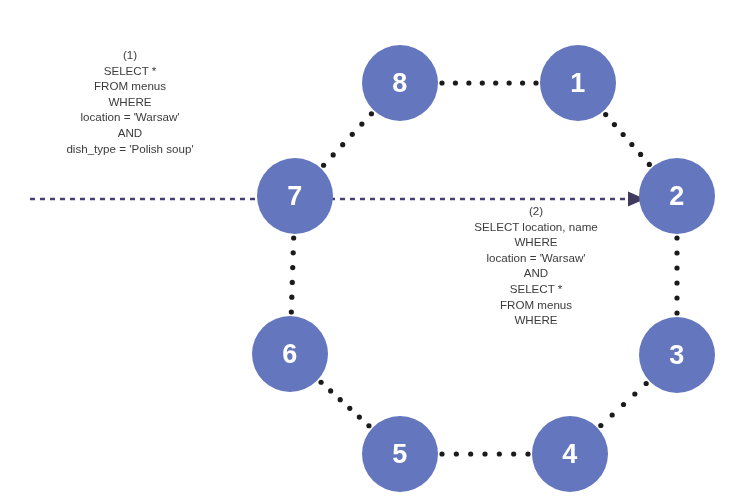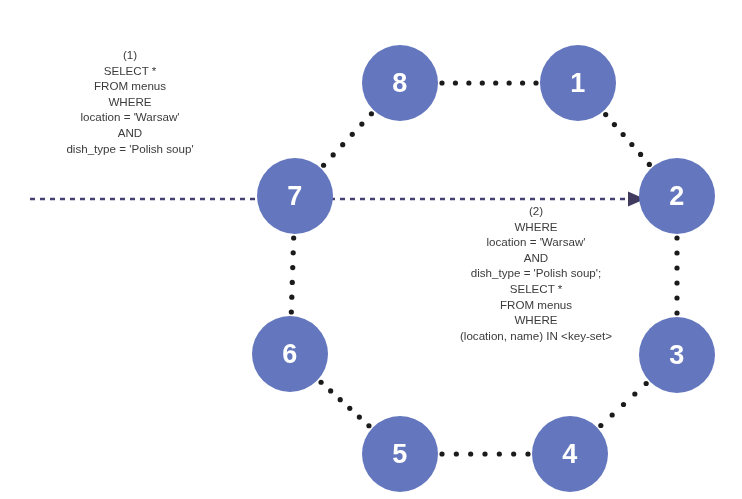--- a/index.html
+++ b/index.html
@@ -158,23 +158,22 @@
       <span class="lbl">(1)</span>
       <span class="lbl">SELECT *</span>
       <span class="lbl">FROM menus</span>
       <span class="lbl">WHERE</span>
       <span class="lbl">location = 'Warsaw'</span>
       <span class="lbl">AND</span>
       <span class="lbl">dish_type = 'Polish soup'</span>
     </div>
   <div class="query-text" id="query-right">
       <span class="lbl">(2)</span>
+      <span class="lbl">SELECT location, name</span>
       <span class="lbl">WHERE</span>
       <span class="lbl">location = 'Warsaw'</span>
       <span class="lbl">AND</span>
-      <span class="lbl">dish_type = 'Polish soup';</span>
       <span class="lbl">SELECT *</span>
       <span class="lbl">FROM menus</span>
       <span class="lbl">WHERE</span>
-      <span class="lbl">(location, name) IN &lt;key-set&gt;</span>
     </div>
 
 </div>
 
 </body></html>

